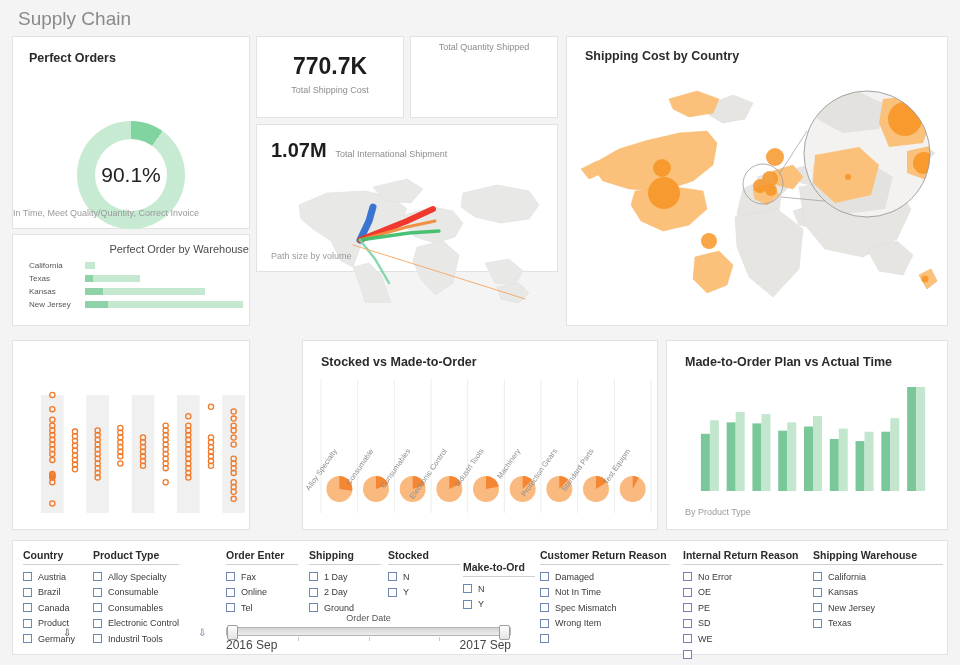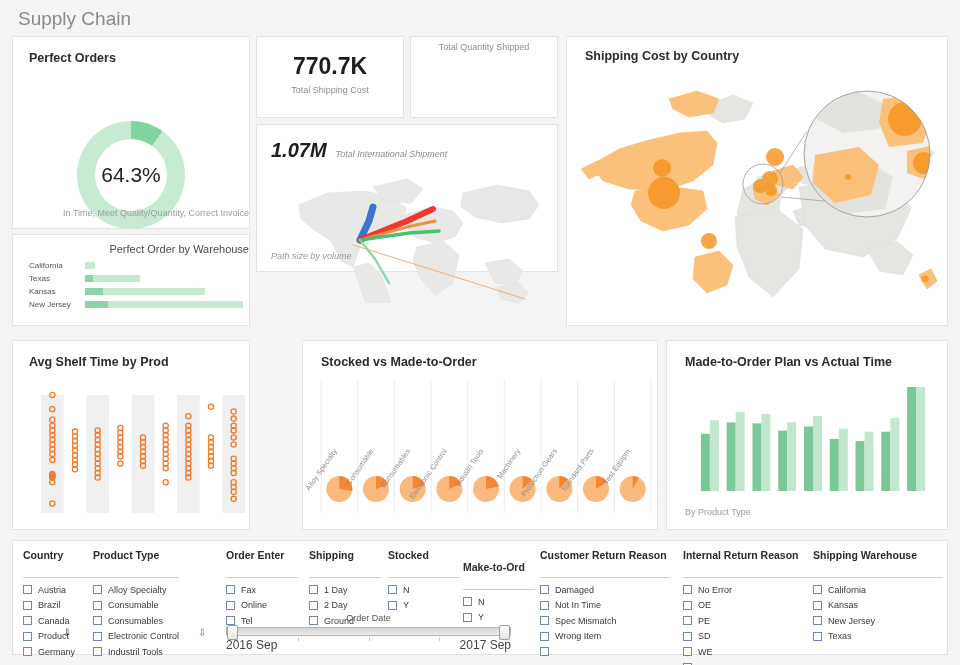--- a/index.html
+++ b/index.html
@@ -36,39 +36,39 @@
     position: relative;
   }
   .donut::after {
     content: ""; position: absolute;
     width: 72px; height: 72px; border-radius: 50%; background: #fff;
   }
   .donut-label {
     position: relative; z-index: 2;
     font-size: 21px; color: #222;
   }
-  #perfect-orders .caption { position: absolute; left: 0; right:0; text-align:right; bottom: 10px; }
+  #perfect-orders .caption { position: absolute; left: 0; right:0; text-align:left; bottom: 10px; }
 
   
   #warehouse { left: 12px; top: 234px; width: 238px; height: 92px; }
   #warehouse .panel-title { display: block; margin: 8px 0 4px 16px; text-align: right; }
   .wh-row { display: flex; align-items: center; height: 13px; margin-left: 16px; }
   .wh-name { width: 56px; font-size: 8px; color: #555; }
   .wh-bar-bg { position: relative; height: 7px; }
   .wh-bar-light { position: absolute; left:0; top:0; height: 7px; background: #c5e8d1; }
   .wh-bar-dark  { position: absolute; left:0; top:0; height: 7px; background: #8ed3a8; }
 
   
   #kpi1 { left: 256px; top: 36px; width: 148px; height: 82px; }
   #kpi2 { left: 410px; top: 36px; width: 148px; height: 82px; }
   .kpi-val { text-align: center; margin-top: 16px; font-size: 23px; font-weight: bold; color: #1d1d1d; }
   .kpi-lab { text-align: center; margin-top: 5px; font-size: 9px; color: #8d8d8d; }
 
   
-  #flowmap { left: 256px; top: 124px; width: 302px; height: 148px; font-style: italic; }
+  #flowmap { left: 256px; top: 124px; width: 302px; height: 148px; }
   .flow-head { display: flex; align-items: baseline; margin: 14px 0 0 14px; }
   .flow-val { font-size: 20px; font-weight: bold; color: #1d1d1d; }
   .flow-lab { font-size: 9px; color: #8d8d8d; margin-left: 9px; }
   #flowmap .caption { position: absolute; left: 14px; bottom: 10px; }
 
   
   #costmap { left: 566px; top: 36px; width: 382px; height: 290px; }
   #costmap .panel-title { display:block; margin: 12px 0 0 18px; }
 
   
@@ -85,21 +85,21 @@
   #bars .caption { position: absolute; left: 18px; bottom: 12px; }
 
   
   #filters {
     position: absolute; left: 12px; top: 540px; width: 936px; height: 115px;
     background: #fff; border: 1px solid #e2e2e2;
   }
   .filter-col { position: absolute; top: 8px; }
   .filter-head {
     font-size: 10.5px; font-weight: bold; color: #2b2b2b;
-    padding-bottom: 16px; border-bottom: 1px solid #cfcfcf;
+    padding-bottom: 3px; border-bottom: 1px solid #cfcfcf;
     margin-bottom: 4px;
   }
   .filter-item { display: flex; align-items: center; height: 15.5px; }
   .cb {
     width: 9px; height: 9px; border: 1px solid #6f86b5; background: #fff;
     margin-right: 6px; flex: none;
   }
   .filter-lab { font-size: 9px; color: #3a3a3a; white-space: nowrap; }
   .scroll-arrow { position: absolute; font-size: 10px; color: #5a6f9e; }
   .cursor-glyph { position: absolute; font-size: 10px; color: #333; }
@@ -123,21 +123,21 @@
 </style>
 </head>
 <body>
 
 <div class="page-title">Supply Chain</div>
 
 <div class="panel" id="perfect-orders">
   <span class="panel-title">Perfect Orders</span>
   <div class="donut-wrap">
     <div class="donut">
-      <span class="donut-label">64.3%</span>
+      <span class="donut-label">90.1%</span>
     </div>
   </div>
   <span class="caption">In Time, Meet Quality/Quantity, Correct Invoice</span>
 </div>
 
 <div class="panel" id="warehouse">
   <span class="panel-title light">Perfect Order by Warehouse</span>
   <div id="wh-rows">
       <div class="wh-row">
         <span class="wh-name">California</span>
@@ -258,21 +258,20 @@
         <circle cx="338" cy="50" r="17" fill="#f79320" opacity="0.85"></circle>
         <circle cx="357" cy="94" r="11" fill="#f79320" opacity="0.85"></circle>
         <circle cx="281" cy="108" r="3" fill="#f79320" opacity="0.85"></circle>
       </g>
       <circle cx="300" cy="85" r="63" fill="none" stroke="#9a9a9a" stroke-width="0.9"></circle>
     </g>
   </svg>
 </div>
 
 <div class="panel" id="scatter">
-  <span class="panel-title">Avg Shelf Time by Prod</span>
   <svg id="scatter-svg" width="238" height="130" style="position:absolute;left:0;top:48px">
       <rect x="28" y="6" width="22.666666666666668" height="118" fill="#f0f0f0"></rect>
       <circle cx="39.333333333333336" cy="114.56" r="2.6" fill="none" stroke="#f07a2a" stroke-width="1.3"></circle>
       <circle cx="39.333333333333336" cy="93.32" r="2.6" fill="none" stroke="#f07a2a" stroke-width="1.3"></circle>
       <circle cx="39.333333333333336" cy="88.6" r="2.6" fill="none" stroke="#f07a2a" stroke-width="1.3"></circle>
       <circle cx="39.333333333333336" cy="87.42" r="2.6" fill="none" stroke="#f07a2a" stroke-width="1.3"></circle>
       <circle cx="39.333333333333336" cy="86.24000000000001" r="2.6" fill="none" stroke="#f07a2a" stroke-width="1.3"></circle>
       <circle cx="39.333333333333336" cy="85.06" r="2.6" fill="none" stroke="#f07a2a" stroke-width="1.3"></circle>
       <circle cx="39.333333333333336" cy="70.9" r="2.6" fill="none" stroke="#f07a2a" stroke-width="1.3"></circle>
       <circle cx="39.333333333333336" cy="65" r="2.6" fill="none" stroke="#f07a2a" stroke-width="1.3"></circle>

